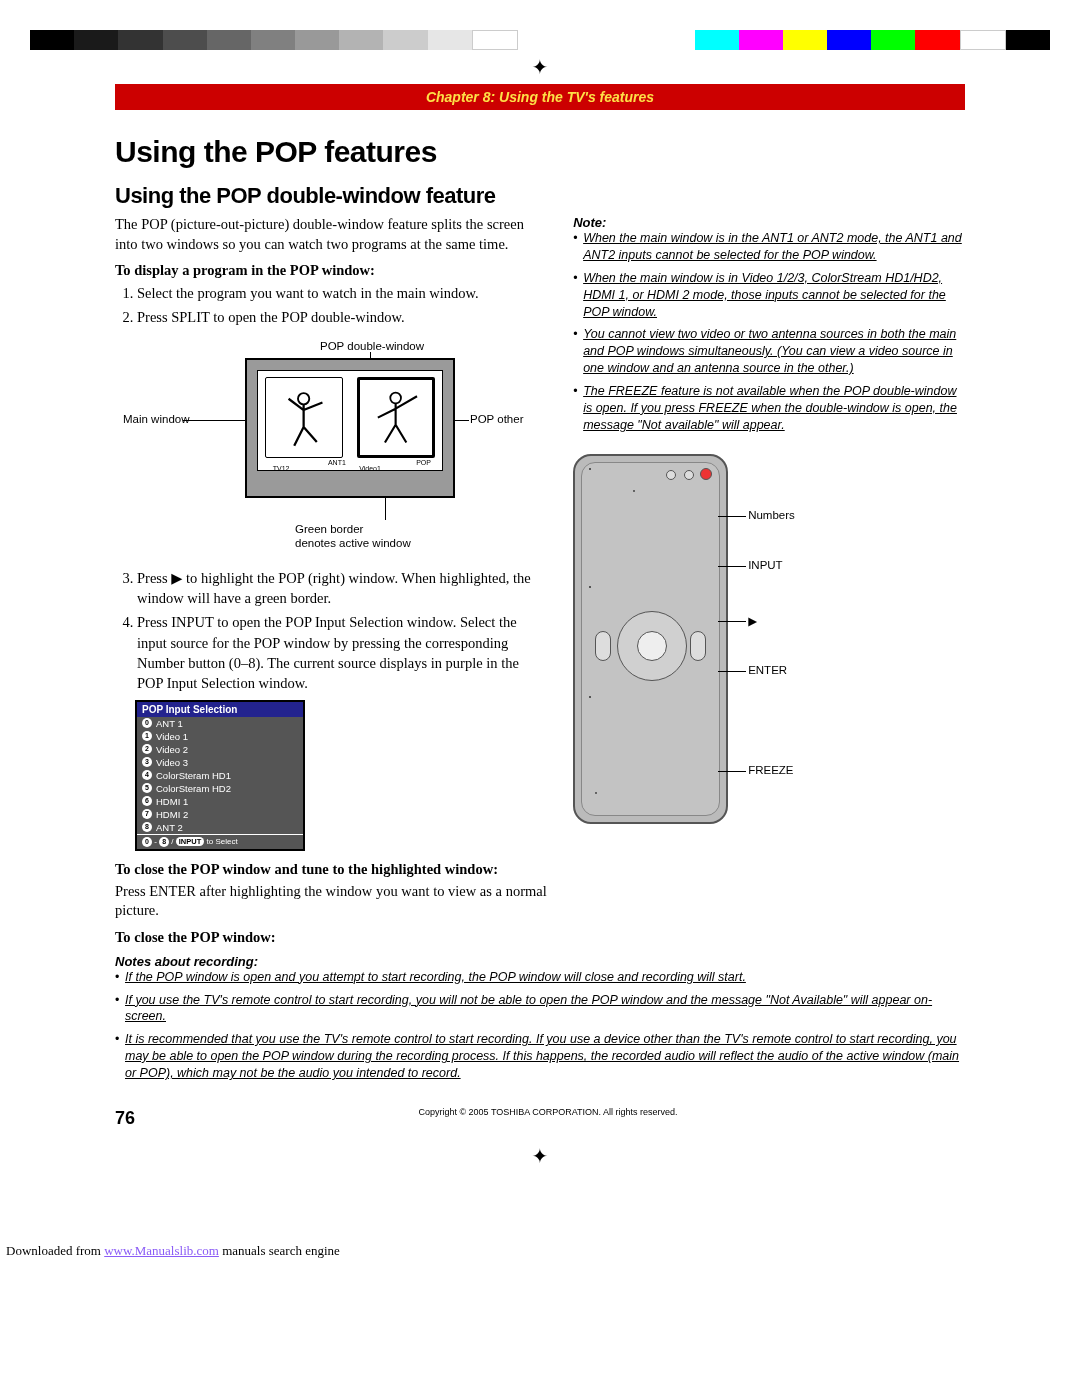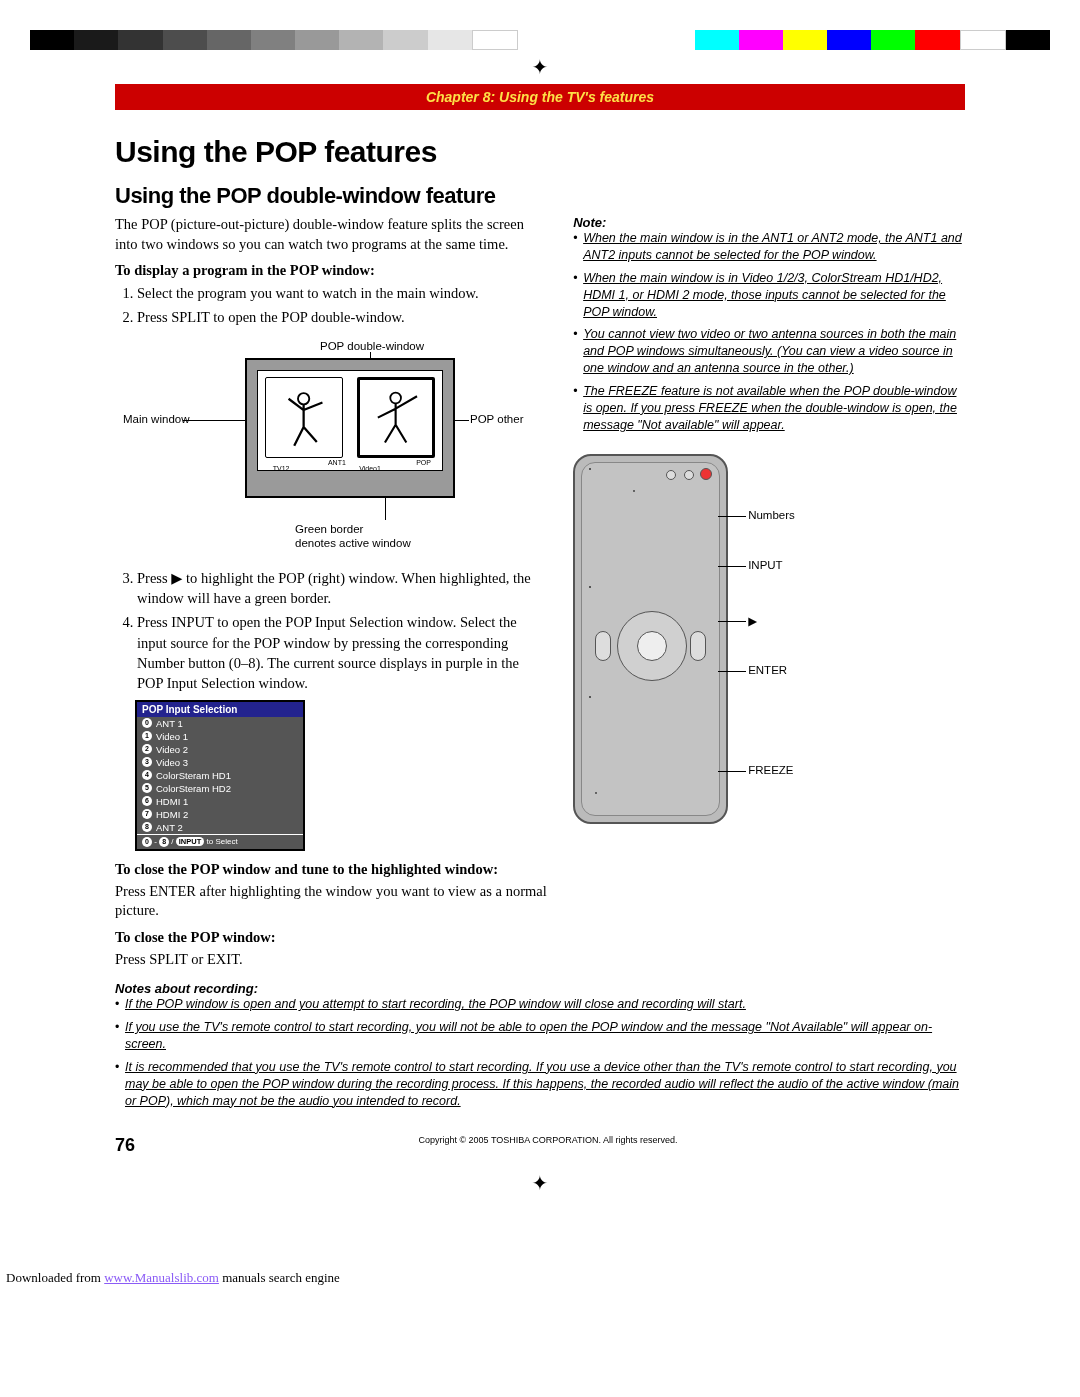--- a/index.html
+++ b/index.html
@@ -227,21 +227,20 @@
             </div>
           <div class="input-sel-foot">
             <span class="num-circ">0</span><span> - </span><span class="num-circ">8</span><span> / </span><span class="inv-lbl">INPUT</span><span> to Select</span>
           </div>
         </div>
 
         <div class="sub">To close the POP window and tune to the highlighted window:</div>
         <p>Press ENTER after highlighting the window you want to view as a normal picture.</p>
 
         <div class="sub">To close the POP window:</div>
-        <p>Press SPLIT or EXIT.</p>
       </div>
 
       <div class="col-right">
         <div class="note-hdr">Note:</div>
         <ul class="note-list" id="notes-right">
             <li>When the main window is in the ANT1 or ANT2 mode, the ANT1 and ANT2 inputs cannot be selected for the POP window.</li>
             <li>When the main window is in Video 1/2/3, ColorStream HD1/HD2, HDMI 1, or HDMI 2 mode, those inputs cannot be selected for the POP window.</li>
             <li>You cannot view two video or two antenna sources in both the main and POP windows simultaneously. (You can view a video source in one window and an antenna source in the other.)</li>
             <li>The FREEZE feature is not available when the POP double-window is open. If you press FREEZE when the double-window is open, the message "Not available" will appear.</li>
           </ul>

